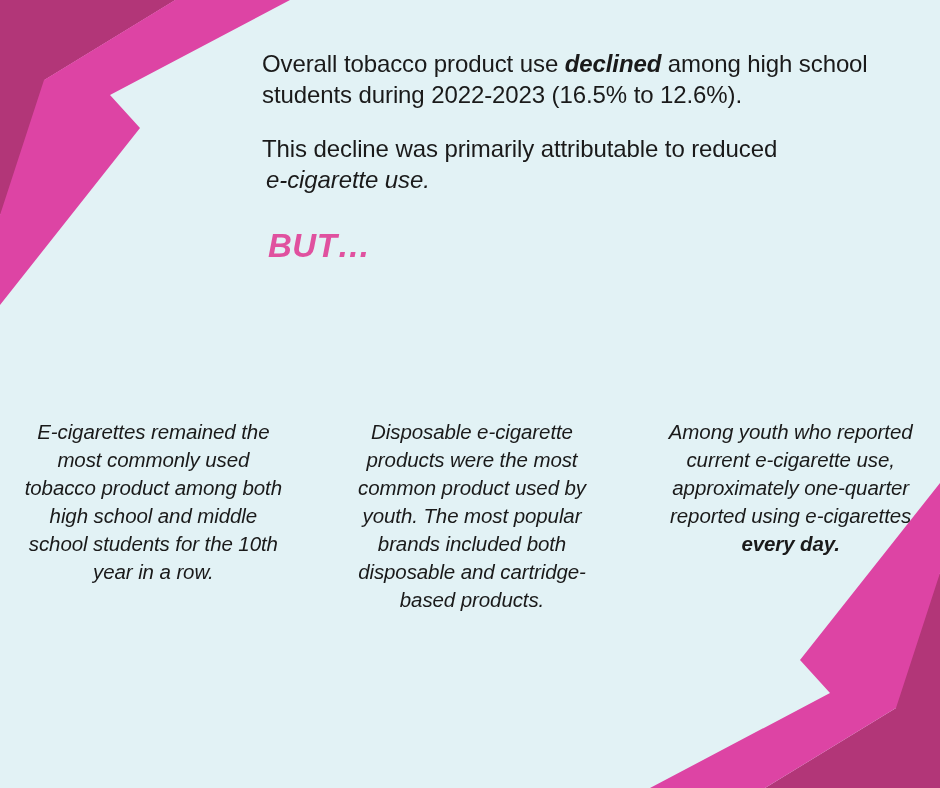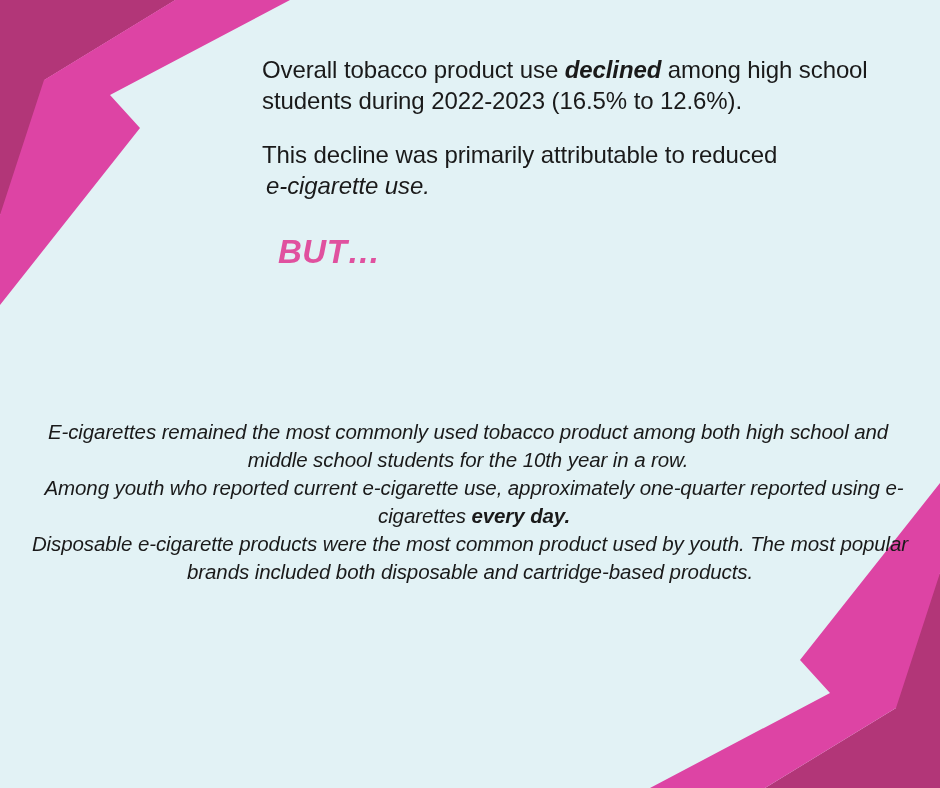--- a/index.html
+++ b/index.html
@@ -44,21 +44,21 @@
 
   
   #content {
     position: absolute;
     inset: 0;
   }
 
   .main-block {
     position: absolute;
     left: 262px;
-    top: 55px;
+    top: 49px;
     width: 640px;
   }
 
   .stat-para {
     font-size: 24px;
     line-height: 30.5px;
     color: #1a1a1a;
     letter-spacing: -0.1px;
     margin: 0 0 24px 0;
   }
@@ -74,33 +74,32 @@
     padding-left: 4px;
     font-style: italic;
   }
 
   #but-heading {
     font-size: 33px;
     font-weight: bold;
     font-style: italic;
     color: #e0519f;
     letter-spacing: 0.5px;
-    margin: 0 0 18px 16px;
+    margin: 0 0 18px 6px;
     line-height: 40px;
   }
 
   
   #columns {
     position: absolute;
     left: 0;
     top: 418px;
     width: 940px;
     display: flex;
     align-items: flex-start;
-    flex-direction: column;
   }
   .col {
     flex: 1 1 0;
     text-align: center;
     font-style: italic;
     font-size: 20.5px;
     line-height: 28px;
     color: #1a1a1a;
     letter-spacing: -0.1px;
   }
@@ -145,20 +144,20 @@
 
       <p id="but-heading">BUT…</p>
 
 
     </div>
 
     <div id="columns">
 
       <div class="col" id="col-1"><span>E-cigarettes remained the most commonly used tobacco product among both high school and middle school students for the 10th year in a row.</span><b></b></div>
 
+      <div class="col" id="col-2"><span>Disposable e-cigarette products were the most common product used by youth. The most popular brands included both disposable and cartridge-based products.</span><b></b></div>
+
       <div class="col" id="col-3"><span>Among youth who reported current e-cigarette use, approximately one-quarter reported using e-cigarettes </span><b>every day.</b></div>
-
-      <div class="col" id="col-2"><span>Disposable e-cigarette products were the most common product used by youth. The most popular brands included both disposable and cartridge-based products.</span><b></b></div>
 
     </div>
 
   </div>
 </div>
 
 </body></html>

